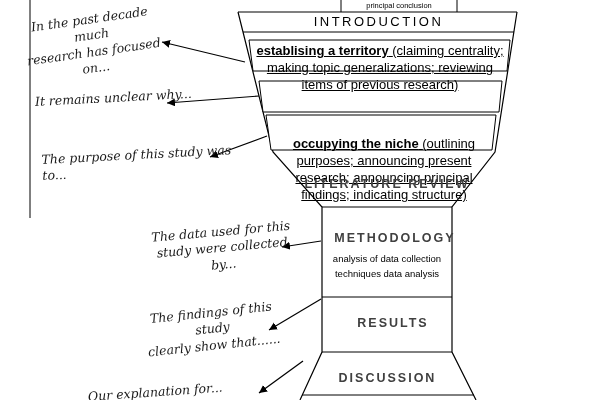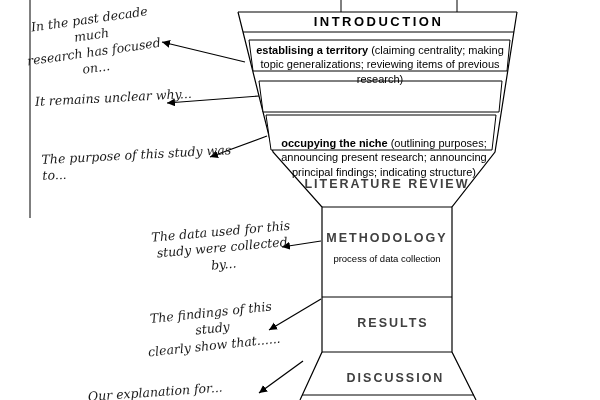--- a/index.html
+++ b/index.html
@@ -2,23 +2,23 @@
 <html><head>
 <meta charset="utf-8">
 <style>
   html,body { margin:0; padding:0; background:#fff; }
   .stage {
     position:relative; width:600px; height:400px; overflow:hidden;
     font-family:"Liberation Sans", sans-serif; color:#111; background:#fff;
   }
   svg.lines { position:absolute; left:0; top:0; width:600px; height:400px; }
   .label { position:absolute; text-align:center; }
-  .hdr { font-weight:bold; letter-spacing:2.5px; font-size:13px; color:#000; }
+  .hdr { font-weight:normal; letter-spacing:2.5px; font-size:13px; color:#000; }
   .hdr-sm { font-weight:bold; letter-spacing:2px; font-size:12.5px; color:#404040; }
-  .boxtxt { font-size:11px; line-height:1.3; color:#000; }
+  .boxtxt { font-size:13px; line-height:1.3; color:#000;text-decoration:underline; }
   .boxtxt b { font-weight:bold; }
   .subtxt { font-size:9.5px; line-height:1.55; color:#000; }
   .subtxt span { display:block; }
   .topbox { font-size:7.5px; color:#000; }
   .ann {
     position:absolute; font-family:"DejaVu Serif", serif; font-style:italic;
     font-size:12.5px; color:#1a1a1a; white-space:pre-line; line-height:1.3;
     transform-origin:left center;
   }
 </style>
@@ -53,42 +53,44 @@
     <polygon points="266,115 496,115 492,150 271,150" fill="#fff" stroke="#000" stroke-width="1"></polygon>
 
     <line x1="245" y1="62" x2="162" y2="42" stroke="#000" stroke-width="1.2" marker-end="url(#arr)"></line>
     <line x1="259" y1="96" x2="167" y2="103" stroke="#000" stroke-width="1.2" marker-end="url(#arr)"></line>
     <line x1="267" y1="136" x2="210" y2="157" stroke="#000" stroke-width="1.2" marker-end="url(#arr)"></line>
     <line x1="321" y1="241" x2="282" y2="247" stroke="#000" stroke-width="1.2" marker-end="url(#arr)"></line>
     <line x1="321" y1="299" x2="269" y2="330" stroke="#000" stroke-width="1.2" marker-end="url(#arr)"></line>
     <line x1="303" y1="361" x2="259" y2="393" stroke="#000" stroke-width="1.2" marker-end="url(#arr)"></line>
   </svg>
 
+  <div class="label topbox" style="left:341px; top:1px; width:116px;">principal conclusion</div>
 
   <div class="label hdr" style="left:243px; top:14px; width:271px;">INTRODUCTION</div>
 
   <div class="label boxtxt" style="left:255px; top:43px; width:250px;">
     <b>establising a territory</b>
     <span>(claiming centrality; making topic generalizations; reviewing items of previous research)</span>
   </div>
   <div class="label boxtxt" style="left:276px; top:136px; width:216px;">
     <b>occupying the niche</b>
     <span>(outlining purposes; announcing present research; announcing principal findings; indicating structure)</span>
   </div>
 
   <div class="label hdr-sm" style="left:295px; top:177px; width:184px;">LITERATURE REVIEW</div>
 
-  <div class="label hdr-sm" style="left:322px; top:231px; width:130px;">METHODOLOGY</div>
+  <div class="label hdr-sm" style="left:330px; top:231px; width:130px;">METHODOLOGY</div>
   <div class="label subtxt" style="left:317px; top:252px; width:140px;">
-    <span>process of data collection</span>
+    <span>analysis of data collection</span>
+    <span>techniques data analysis</span>
   </div>
 
   <div class="label hdr-sm" style="left:322px; top:316px; width:142px;">RESULTS</div>
 
-  <div class="label hdr-sm" style="left:310px; top:371px; width:155px;margin-left:8px;">DISCUSSION</div>
+  <div class="label hdr-sm" style="left:310px; top:371px; width:155px;">DISCUSSION</div>
 
   <div class="ann" style="left:16px;  top:22px;  width:155px; text-align:center; transform:rotate(-8deg);">In the past decade much
 research has focused on...</div>
   <div class="ann" style="left:35px;  top:94px;  width:160px; transform:rotate(-3deg);">It remains unclear why...</div>
   <div class="ann" style="left:42px;  top:152px; width:210px; transform:rotate(-3deg);">The purpose of this study was to...</div>
   <div class="ann" style="left:150px; top:230px; width:145px; text-align:center; transform:rotate(-5deg);">The data used for this
 study were collected by...</div>
   <div class="ann" style="left:133px; top:313px; width:160px; text-align:center; transform:rotate(-6deg);">The findings of this study
 clearly show that......</div>
   <div class="ann" style="left:88px;  top:389px; width:145px; transform:rotate(-4deg);">Our explanation for...</div>

